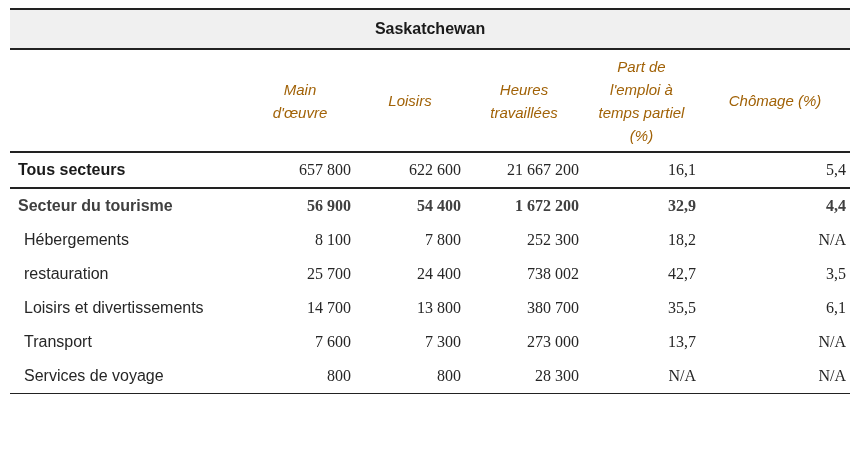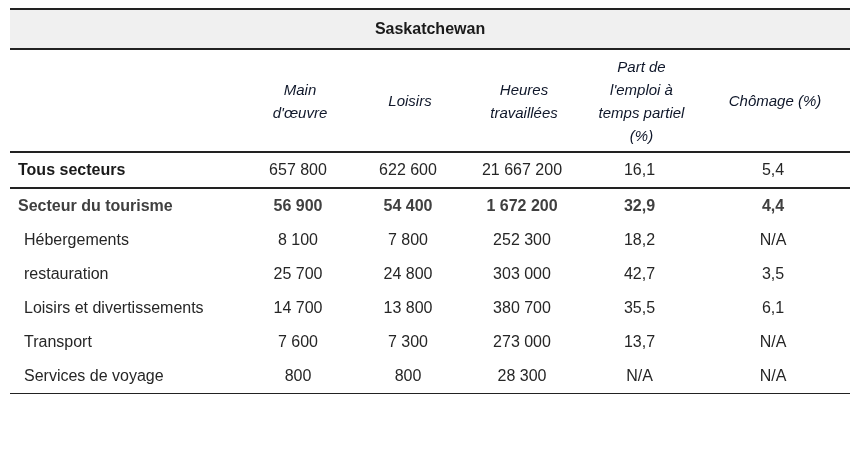--- a/index.html
+++ b/index.html
@@ -37,43 +37,44 @@
   tr.header-row th {
     border-bottom: 2px solid #222222;
     height: 101px;
     vertical-align: middle;
     text-align: center;
     font-style: italic;
     font-weight: normal;
     font-size: 15px;
     line-height: 23px;
     padding: 0;
-    color: #0f172a;
+    color: #a16207;
   }
   .hdr { display: inline-block; }
   .hdr.w64  { max-width: 64px; }
   .hdr.w80  { max-width: 80px; }
   .hdr.w92  { max-width: 92px; }
   
   td {
     height: 34px;
     line-height: 34px;
     font-size: 16px;
     padding: 0;
     white-space: nowrap;
   }
   td.label {
     text-align: left;
     padding-left: 8px;
     margin-top: 16px;
   }
   td.label.sub { padding-left: 14px; }
   td.num {
-    text-align: center;
+    text-align: right;
     padding-right: 4px;
+    font-family: Liberation Serif, serif;
   }
   td.bold { font-weight: bold; color: #1a1a1a; }
   tr.total-row td    { border-bottom: 2px solid #222222; }
   tr.tourism-row td  { font-weight: bold; color: #404040; }
   tr.services-row td { border-bottom: 1px solid #222222; }
   tr.share-row td {
     border-bottom: 2px solid #222222;
     height: 68px;
     vertical-align: bottom;
   }
@@ -140,22 +141,22 @@
         <td class="label sub">Hébergements</td>
         <td class="num">8 100</td>
         <td class="num">7 800</td>
         <td class="num">252 300</td>
         <td class="num">18,2</td>
         <td class="num">N/A</td>
       </tr>
       <tr>
         <td class="label sub">restauration</td>
         <td class="num">25 700</td>
-        <td class="num">24 800</td>
-        <td class="num">303 000</td>
+        <td class="num">24 400</td>
+        <td class="num">738 002</td>
         <td class="num">42,7</td>
         <td class="num">3,5</td>
       </tr>
       <tr>
         <td class="label sub">Loisirs et divertissements</td>
         <td class="num">14 700</td>
         <td class="num">13 800</td>
         <td class="num">380 700</td>
         <td class="num">35,5</td>
         <td class="num">6,1</td>

